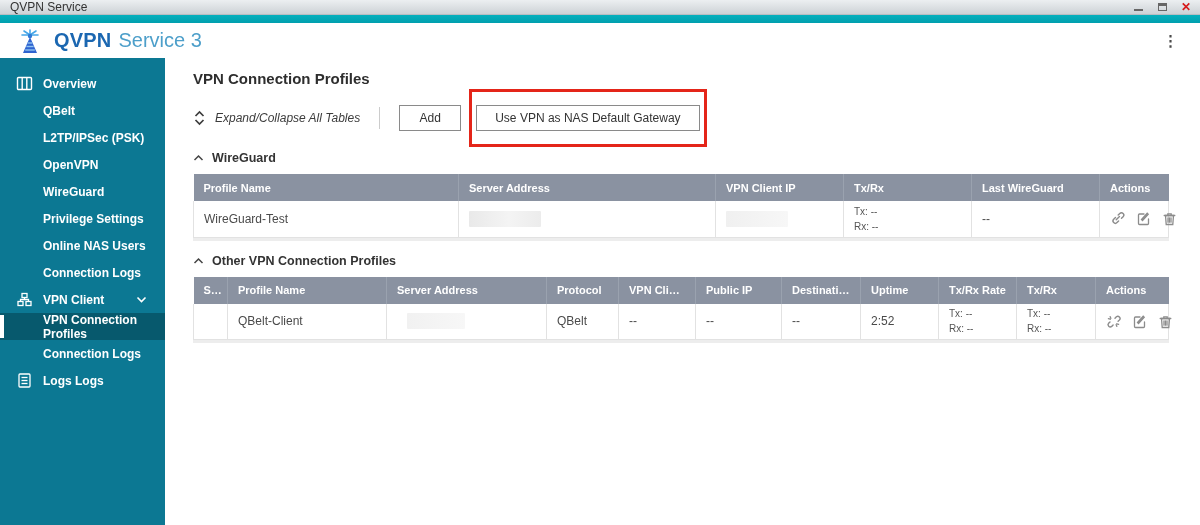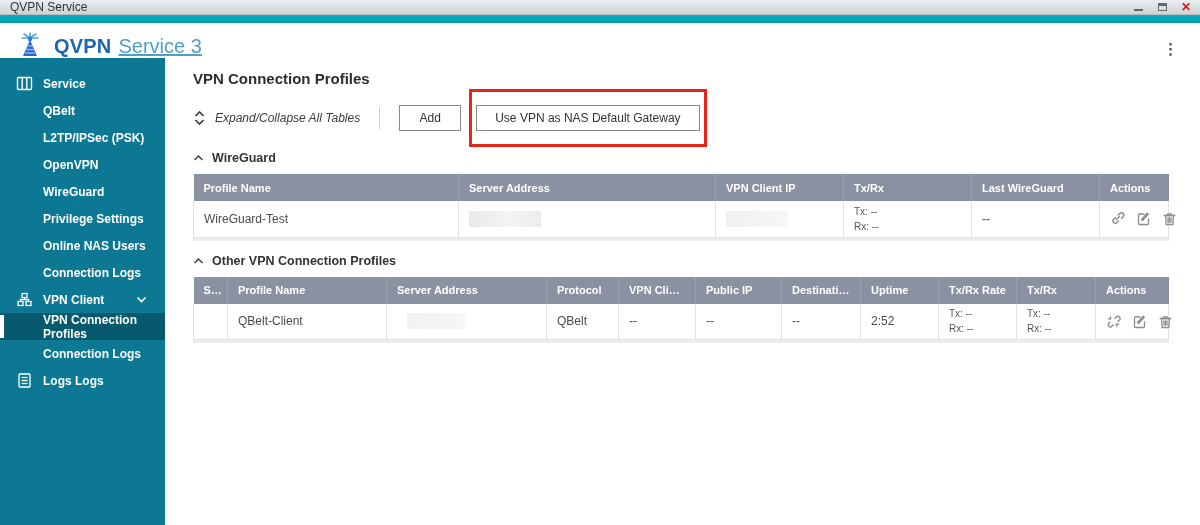--- a/index.html
+++ b/index.html
@@ -13,25 +13,25 @@
   .titlebar-text { font-size:12px; color:#333; }
   .win-controls { display:flex; align-items:center; gap:12px; }
   .win-btn { width:12px; height:10px; display:flex; align-items:center; justify-content:center; cursor:pointer; }
   .min-glyph { width:9px; height:2px; background:#666; margin-top:5px; }
   .restore-glyph { width:9px; height:8px; border:1.5px solid #666; border-top:3px solid #666; }
   .close-glyph { color:#d61a1a; font-size:12px; font-weight:bold; line-height:10px; }
 
   .stripe { height:8px; background:linear-gradient(#06b0bd,#009fae); }
 
   
-  .appheader { height:35px; background:#fff; display:flex; align-items:flex-end;
+  .appheader { height:35px; background:#fff; display:flex; align-items:center;
     padding:0 14px 0 16px; }
   .logo { width:28px; height:28px; margin-right:10px; }
   .brand-bold { font-size:20px; font-weight:bold; color:#1b67b1; letter-spacing:0.2px; }
-  .brand-light { font-size:20px; color:#4d9fca; margin-left:7px; font-weight:400;text-decoration:underline; }
+  .brand-light { font-size:20px; color:#4d9fca; margin-left:7px; font-weight:400; }
   .spacer { flex:1; }
   .kebab { color:#4a4a4a; font-size:15px; font-weight:bold; letter-spacing:0;
     line-height:14px; padding:2px 8px; cursor:pointer; }
 
   
   .main-row { display:flex; height:467px; }
 
   
   .sidebar { width:165px; background:#0c7893; padding-top:12px; flex-shrink:0; }
   .nav-item { height:27px; display:flex; align-items:center; color:#fff;
@@ -129,21 +129,21 @@
 <div class="main-row">
 
   <div class="sidebar">
 
     <div class="nav-item">
       <svg class="nav-ico" viewBox="0 0 17 17" fill="none" stroke="#fff" stroke-width="1.4">
         <rect x="1.5" y="2.5" width="14" height="12" rx="1"></rect>
         <line x1="6.2" y1="2.5" x2="6.2" y2="14.5"></line>
         <line x1="10.8" y1="2.5" x2="10.8" y2="14.5"></line>
       </svg>
-      <span>Service</span>
+      <span>Overview</span>
     </div>
 
 
     <div class="nav-item sub">
         <span>QBelt</span>
       </div>
     <div class="nav-item sub">
         <span>L2TP/IPSec (PSK)</span>
       </div>
     <div class="nav-item sub">

